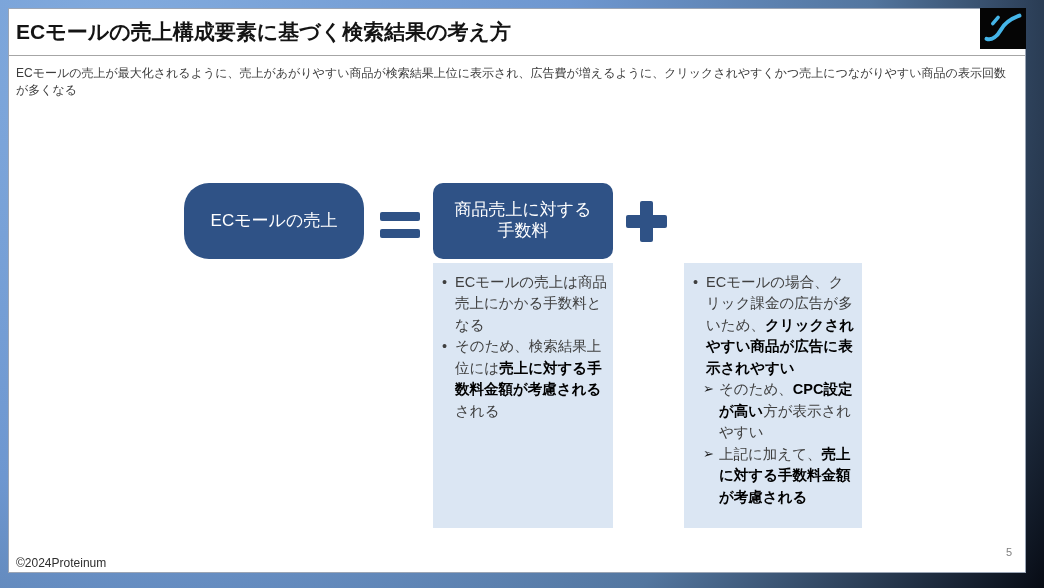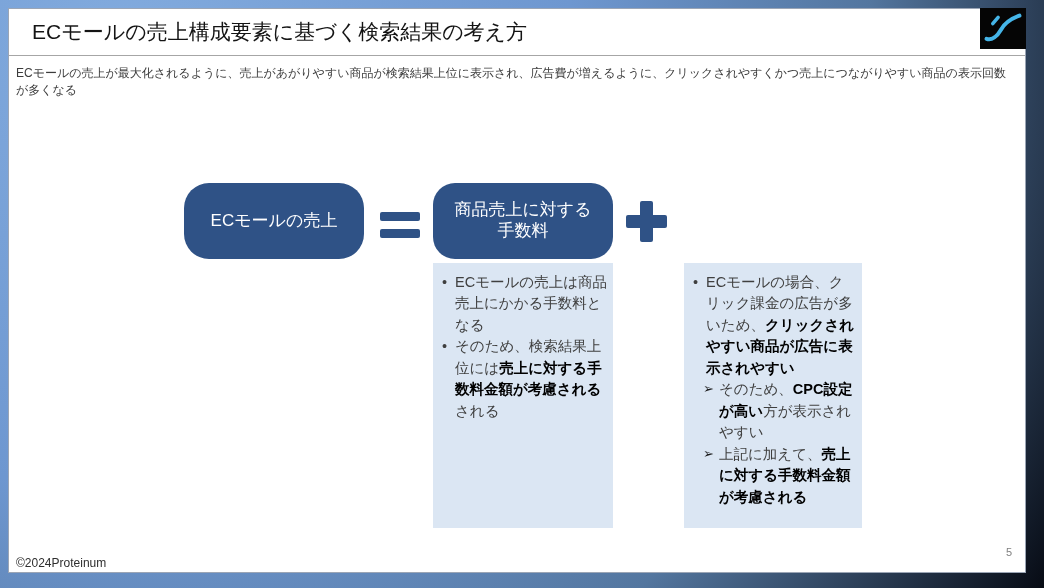--- a/index.html
+++ b/index.html
@@ -23,38 +23,38 @@
   .slide{
     position:absolute;left:8px;top:8px;width:1018px;height:565px;
     background:#ffffff;border:1px solid var(--border_gray);
   }
   .title-bar{
     position:absolute;left:0;top:0;right:0;height:47px;
     border-bottom:1px solid var(--divider_gray);
     display:flex;align-items:center;
   }
   .slide-title{
-    font-size:21px;font-weight:400;color:#141414;padding-left:23px;letter-spacing:0;
+    font-size:21px;font-weight:700;color:#141414;padding-left:7px;letter-spacing:0;
   }
   .logo{
     position:absolute;right:-1px;top:-1px;width:46px;height:41px;
     background:#050505;display:flex;align-items:center;justify-content:center;
   }
   .lead{
     position:absolute;left:7px;top:56px;width:1002px;
     font-size:12px;line-height:1.42;color:var(--text_dark);
   }
   .eq-box{
     position:absolute;height:76px;border-radius:10px;
     background:var(--box_blue);color:#ffffff;
     display:flex;flex-direction:column;align-items:center;justify-content:center;
     font-size:17px;line-height:1.22;text-align:center;
   }
   #box-sales{left:175px;top:174px;width:180px;border-radius:25px;}
-  #box-commission{left:424px;top:174px;width:180px;border-radius:22px;}
+  #box-commission{left:424px;top:174px;width:180px;}
   #box-ads{left:675px;top:174px;width:178px;}
   .op-equals{position:absolute;left:371px;top:203px;width:40px;}
   .op-equals .bar{height:9px;border-radius:2px;background:var(--box_blue);}
   .op-equals .bar + .bar{margin-top:8px;}
   .op-plus{position:absolute;left:617px;top:192px;width:41px;height:41px;}
   .op-plus .h{position:absolute;left:0;top:14px;width:41px;height:13px;border-radius:2px;background:var(--box_blue);}
   .op-plus .v{position:absolute;left:14px;top:0;width:13px;height:41px;border-radius:2px;background:var(--box_blue);}
   .note-panel{
     position:absolute;top:254px;height:265px;background:var(--panel_blue);
     padding:9px 5px 0 7px;font-size:14.5px;line-height:1.48;color:#3F3F3F;

